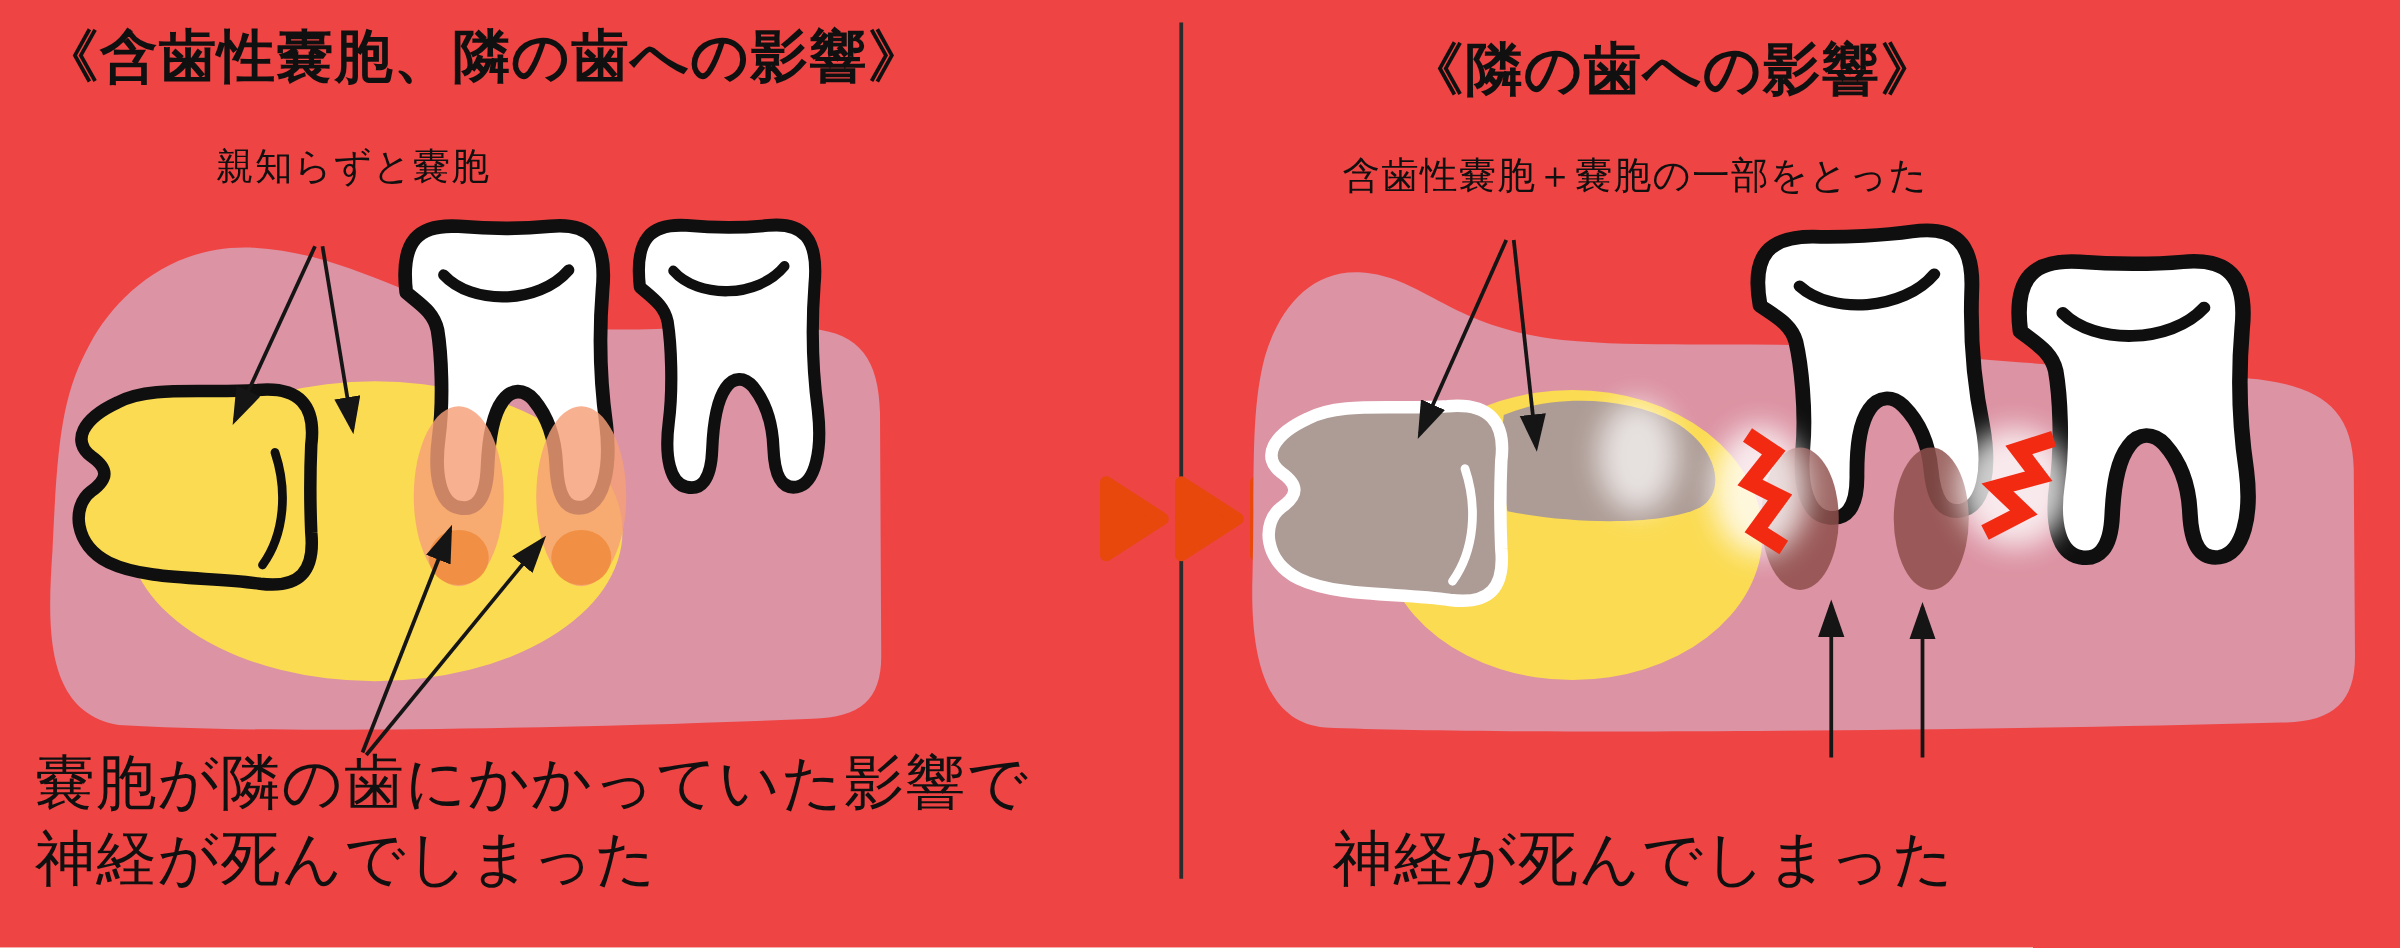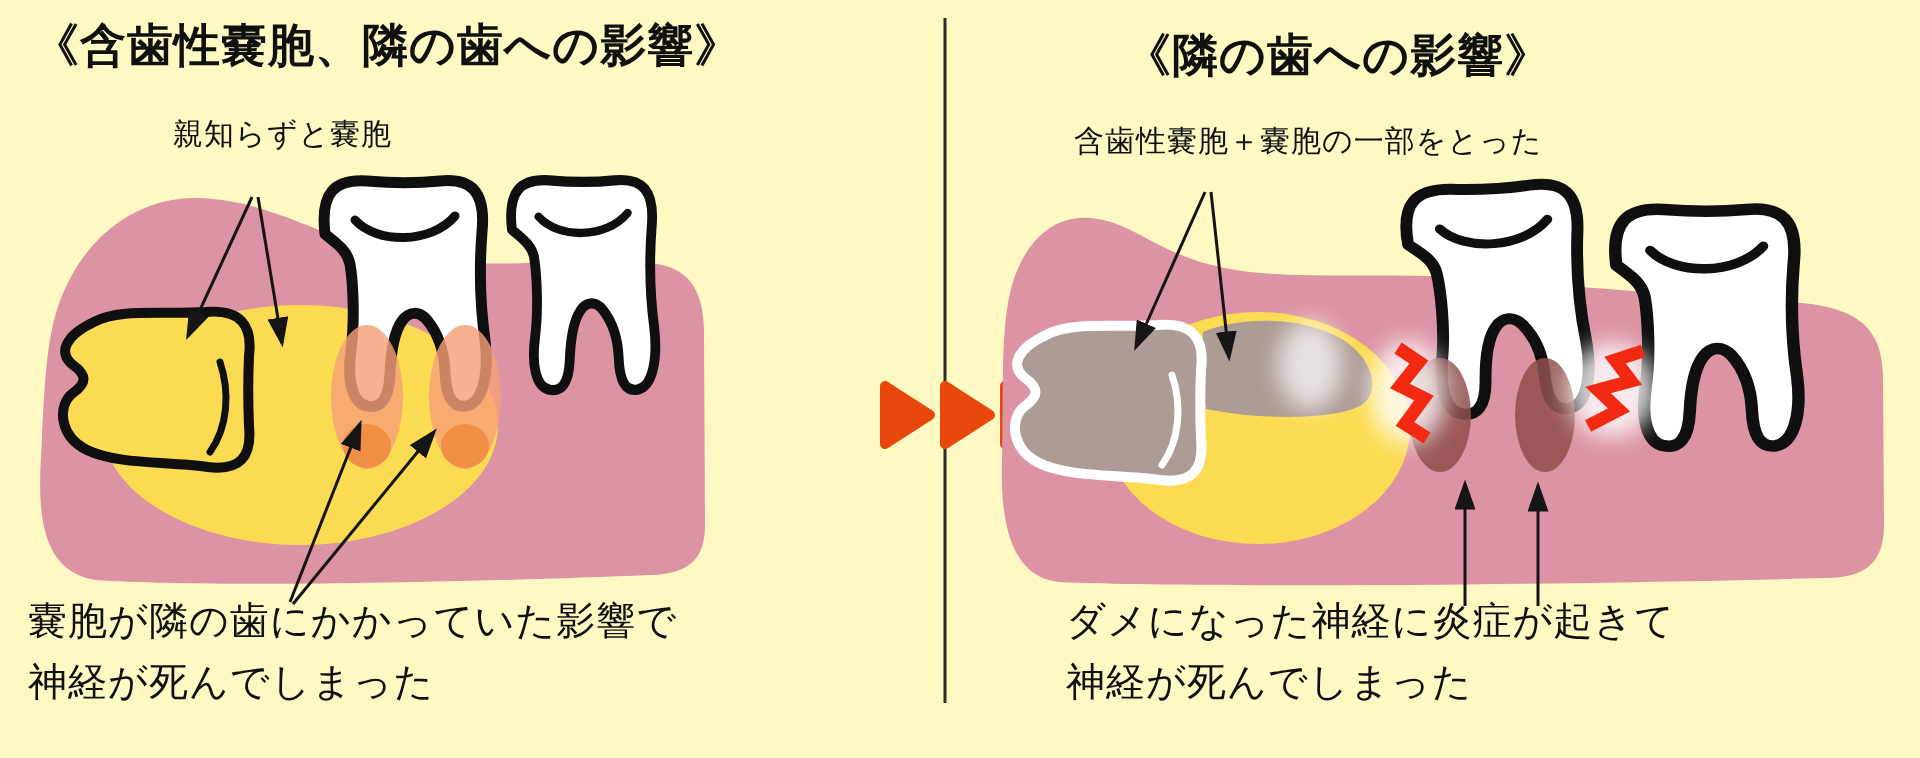--- a/index.html
+++ b/index.html
@@ -1,26 +1,26 @@
 <!DOCTYPE html>
 <html><head>
 <meta charset="utf-8">
 <style>
   html,body{margin:0;padding:0;background:#ffffff;}
   #stage{
     position:relative;width:1920px;height:758px;overflow:hidden;
-    background:#fef9c3;
+    background:#ef4444;
     font-family:"DejaVu Sans","Liberation Sans",sans-serif;
     color:#111;
   }
   #diagram-svg{position:absolute;left:0;top:0;}
   .txt{position:absolute;white-space:nowrap;line-height:1.1;color:#101010;}
   .title{font-size:46px;font-weight:700;letter-spacing:1px;}
   .annot{font-size:30px;font-weight:400;letter-spacing:1px;}
-  .caption{font-size:39px;font-weight:400;letter-spacing:1px;}
+  .caption{font-size:48px;font-weight:400;letter-spacing:1px;}
 </style>
 </head>
 <body>
 
 <div id="stage">
 
   <svg id="diagram-svg" width="1920" height="758" viewBox="0 0 1920 758">
 
     <defs>
       <marker id="ah" orient="auto" markerWidth="11" markerHeight="8" refX="8.5" refY="3.5" markerUnits="strokeWidth">
@@ -162,16 +162,15 @@
 
   <div class="txt title" style="left:1125px;top:30px;">《隣の歯への影響》</div>
 
   <div class="txt annot" style="left:173px;top:117px;">親知らずと嚢胞</div>
 
   <div class="txt annot" style="left:1074px;top:124px;">含歯性嚢胞＋嚢胞の一部をとった</div>
 
   <div class="txt caption" style="left:28px;top:600px;">嚢胞が隣の歯にかかっていた影響で</div>
   <div class="txt caption" style="left:28px;top:661px;text-align:right;">神経が死んでしまった</div>
 
-  <div class="txt caption" style="left:1066px;top:600px;">ダメになった神経に炎症が起きて</div>
   <div class="txt caption" style="left:1066px;top:661px;">神経が死んでしまった</div>
 
 </div>
 
 </body></html>

